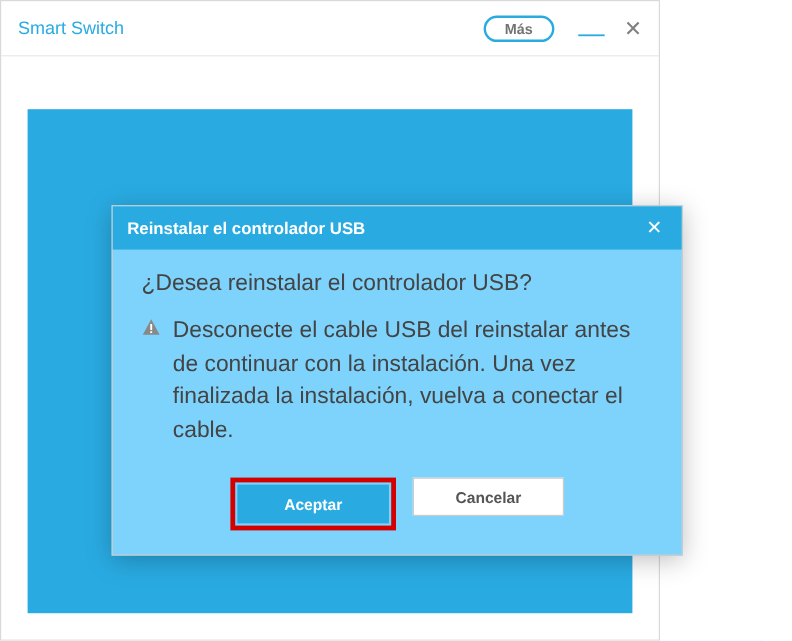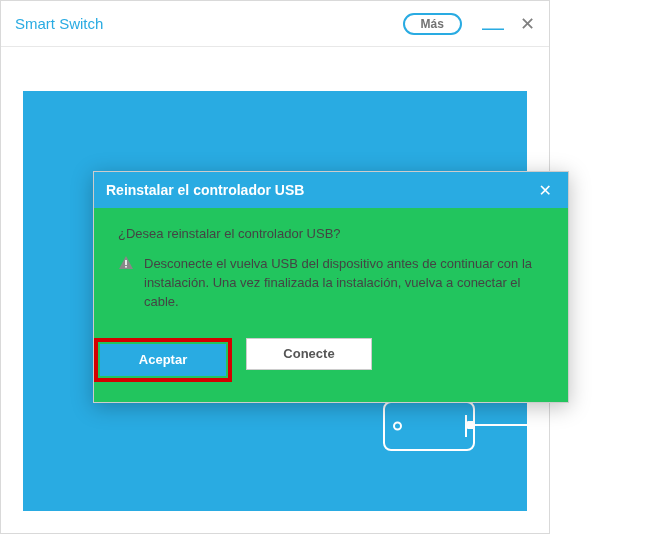--- a/index.html
+++ b/index.html
@@ -54,35 +54,35 @@
     position: absolute; top: 333px; right: 0; width: 52px; height: 2px; background: #fff;
   }
   .cable::before {
     content: ""; position: absolute; left: -8px; top: -3px; width: 8px; height: 8px;
     background: #fff; border-radius: 1px;
   }
 
   
   .modal {
     position: absolute; left: 92px; top: 170px; width: 476px;
-    background: #22c55e; box-shadow: 0 4px 20px rgba(0,0,0,.25);
+    background: #7dd3fc; box-shadow: 0 4px 20px rgba(0,0,0,.25);
     border: 1px solid #ccc;
   }
   .modal-header {
     background: #29abe2; color: #fff; height: 36px;
     display: flex; align-items: center; padding: 0 12px; font-size: 14px; font-weight: 600;
   }
   .modal-header .spacer { flex: 1; }
   .modal-close { color: #fff; font-size: 16px; cursor: pointer; padding: 0 4px; font-weight: 400; }
-  .modal-body { padding: 18px 24px 20px 24px; color: #444; font-size: 13px; }
+  .modal-body { padding: 18px 24px 20px 24px; color: #444; font-size: 19px; }
   .modal-q { margin-bottom: 14px; }
   .modal-warn { display: flex; gap: 10px; line-height: 1.45; }
   .warn-icon { flex: 0 0 16px; }
   .modal-buttons {
-    display: flex; justify-content: flex-start; gap: 14px; padding: 6px 0 20px 0;
+    display: flex; justify-content: center; gap: 14px; padding: 6px 0 20px 0;
   }
   .btn {
     width: 126px; height: 32px; font-size: 13px; font-weight: 600;
     border: 1px solid #ccc; background: #fff; color: #555; cursor: pointer;
   }
   .btn-primary {
     background: #29abe2; color: #fff; border: 1px solid #29abe2;
   }
   .hl {
     border: 4px solid #d40000; padding: 2px; display: inline-block;
@@ -116,24 +116,24 @@
     <div class="modal-body">
       <div class="modal-q">¿Desea reinstalar el controlador USB?</div>
       <div class="modal-warn">
         <span class="warn-icon">
           <svg width="16" height="16" viewBox="0 0 16 16">
             <path d="M8 1 L15 14 L1 14 Z" fill="#888"></path>
             <rect x="7.2" y="5" width="1.6" height="5" fill="#fff"></rect>
             <rect x="7.2" y="11" width="1.6" height="1.6" fill="#fff"></rect>
           </svg>
         </span>
-        <span>Desconecte el vuelva USB del dispositivo antes de continuar con la instalación. Una vez finalizada la instalación, vuelva a conectar el cable.</span>
+        <span>Desconecte el cable USB del reinstalar antes de continuar con la instalación. Una vez finalizada la instalación, vuelva a conectar el cable.</span>
       </div>
     </div>
     <div class="modal-buttons">
       <span class="hl">
         <button class="btn btn-primary">Aceptar</button>
       </span>
-      <button class="btn">Conecte</button>
+      <button class="btn">Cancelar</button>
     </div>
   </div>
 
 </div>
 
 </body></html>

